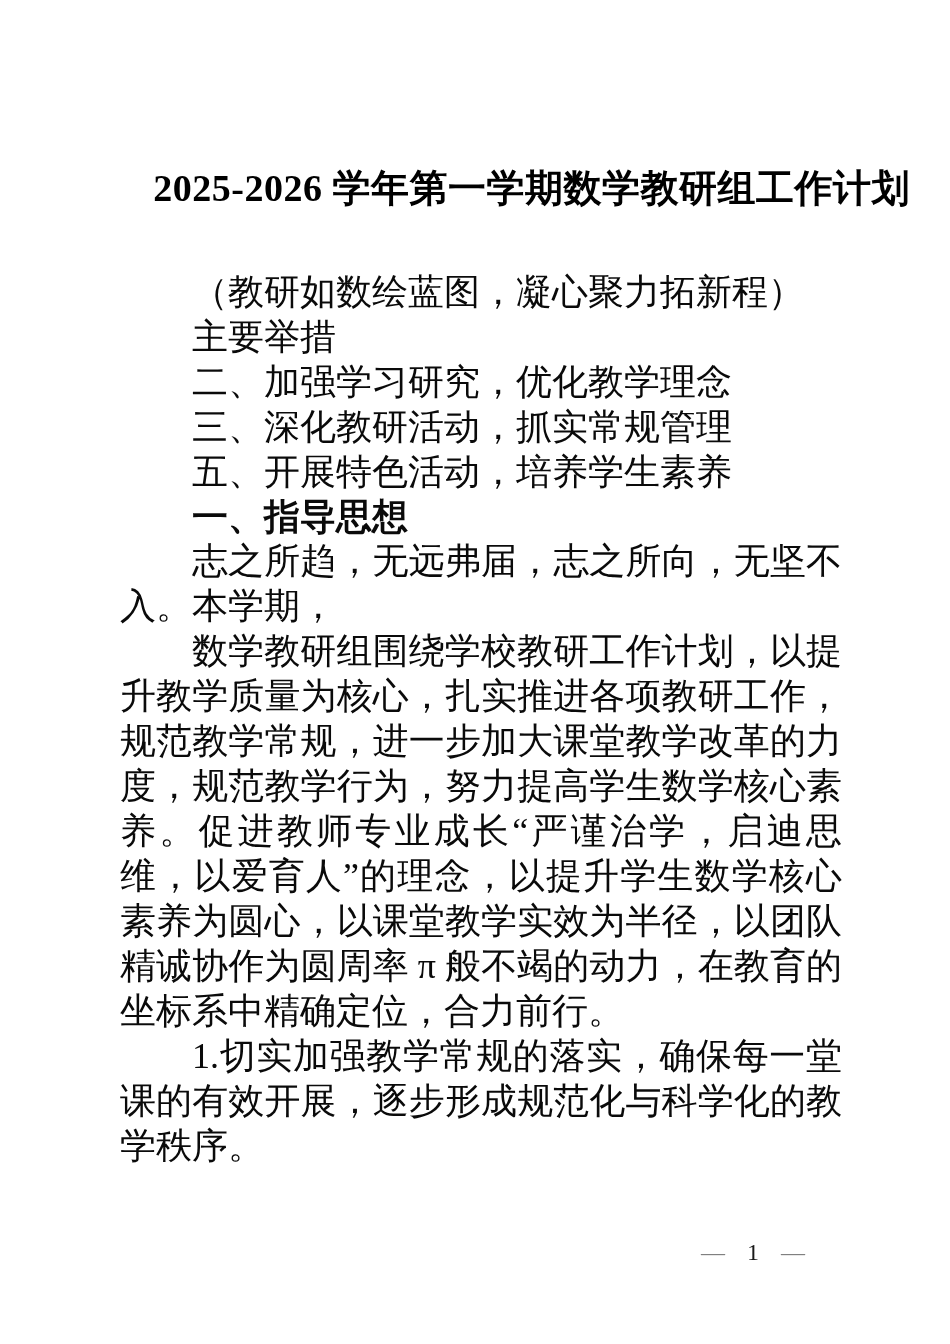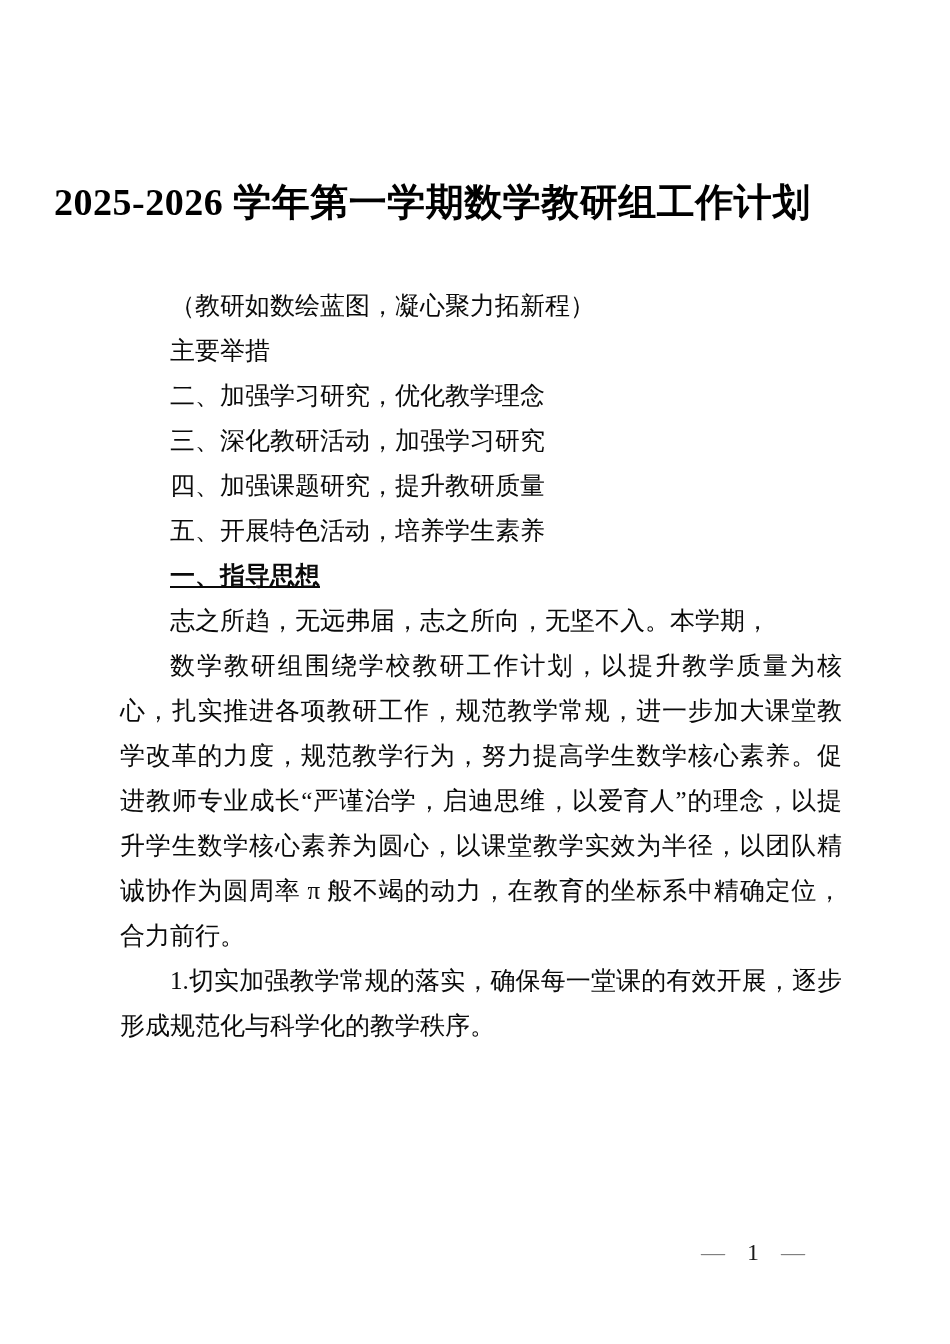--- a/index.html
+++ b/index.html
@@ -12,54 +12,53 @@
     width: 950px;
     height: 1344px;
     margin: 0 auto;
     background: #ffffff;
     color: #000000;
     font-family: "Liberation Sans", sans-serif;
     overflow: hidden;
     box-sizing: border-box;
   }
   .doc-title {
-    margin: 14px;
+    margin: 0;
     padding: 162px 40px 0 40px;
-    text-align: left;
+    text-align: right;
     font-family: "Liberation Serif", serif;
     font-weight: 700;
     font-size: 38px;
     line-height: 52px;
     letter-spacing: 0.5px;
     color: #000000;
   }
   .doc-body {
     margin-top: 55px;
     padding: 0 108px 0 120px;
-    font-size: 25px;
+    font-size: 36px;
     line-height: 45px;
     color: #0a0a0a;
   }
   .doc-body p {
     margin: 0;
     padding: 0;
   }
   .indent {
     text-indent: 2em;
   }
   .para {
     text-indent: 2em;
     text-align: justify;
     text-justify: inter-ideograph;
     font-family: Liberation Serif, serif;
   }
   .section-heading {
     text-indent: 2em;
     font-weight: 700;
-    text-decoration: underline;
   }
   .page-number {
     position: absolute;
     right: 145px;
     bottom: 80px;
     font-family: "Liberation Serif", serif;
     font-size: 24px;
     line-height: 24px;
     color: #000000;
     white-space: nowrap;
@@ -80,22 +79,21 @@
 
   <h1 class="doc-title">2025-2026 学年第一学期数学教研组工作计划</h1>
 
   <div class="doc-body">
 
     <p class="indent">（教研如数绘蓝图，凝心聚力拓新程）</p>
 
     <p class="indent">主要举措</p>
 
     <p class="indent">二、加强学习研究，优化教学理念</p>
-    <p class="indent">三、深化教研活动，加强学习研究</p>
-    <p class="indent">四、加强课题研究，提升教研质量</p>
+    <p class="indent">三、深化教研活动，抓实常规管理</p>
     <p class="indent">五、开展特色活动，培养学生素养</p>
 
     <p class="section-heading">一、指导思想</p>
 
     <p class="para">志之所趋，无远弗届，志之所向，无坚不入。本学期，</p>
 
     <p class="para">数学教研组围绕学校教研工作计划，以提升教学质量为核心，扎实推进各项教研工作，规范教学常规，进一步加大课堂教学改革的力度，规范教学行为，努力提高学生数学核心素养。促进教师专业成长“严谨治学，启迪思维，以爱育人”的理念，以提升学生数学核心素养为圆心，以课堂教学实效为半径，以团队精诚协作为圆周率 π 般不竭的动力，在教育的坐标系中精确定位，合力前行。</p>
 
 
     <p class="para">1.切实加强教学常规的落实，确保每一堂课的有效开展，逐步形成规范化与科学化的教学秩序。</p>

